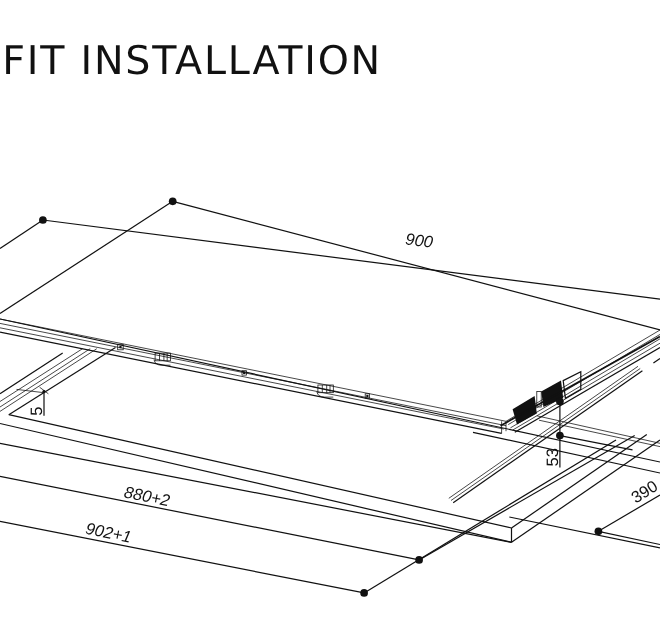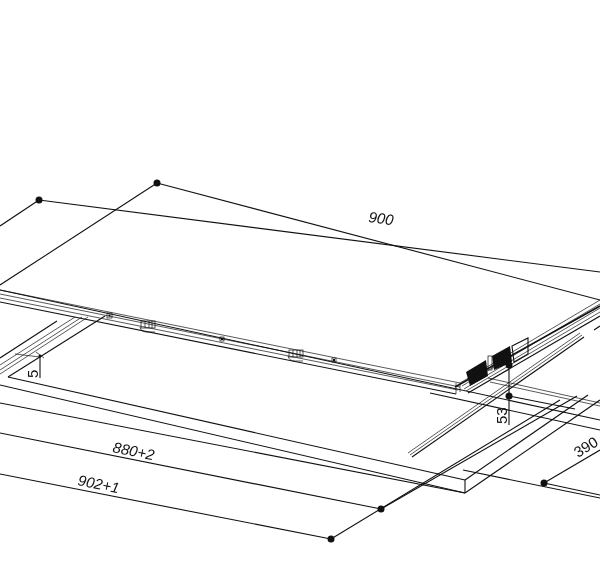--- a/index.html
+++ b/index.html
@@ -45,20 +45,21 @@
       font-style: italic;
       font-size: 15px;
       fill: #111;
     }
     .solid { fill: #111; stroke: none; }
   </style>
 </head>
 <body>
 
 <div class="page">
+  <h1 class="title">FIT INSTALLATION</h1>
 
   <svg class="drawing" viewBox="0 0 600 570">
 
     <g>
 
       <line class="ln" x1="0" y1="285" x2="157" y2="183"></line>
 
       <line class="ln" x1="0" y1="290" x2="600" y2="420"></line>
     </g>
 

